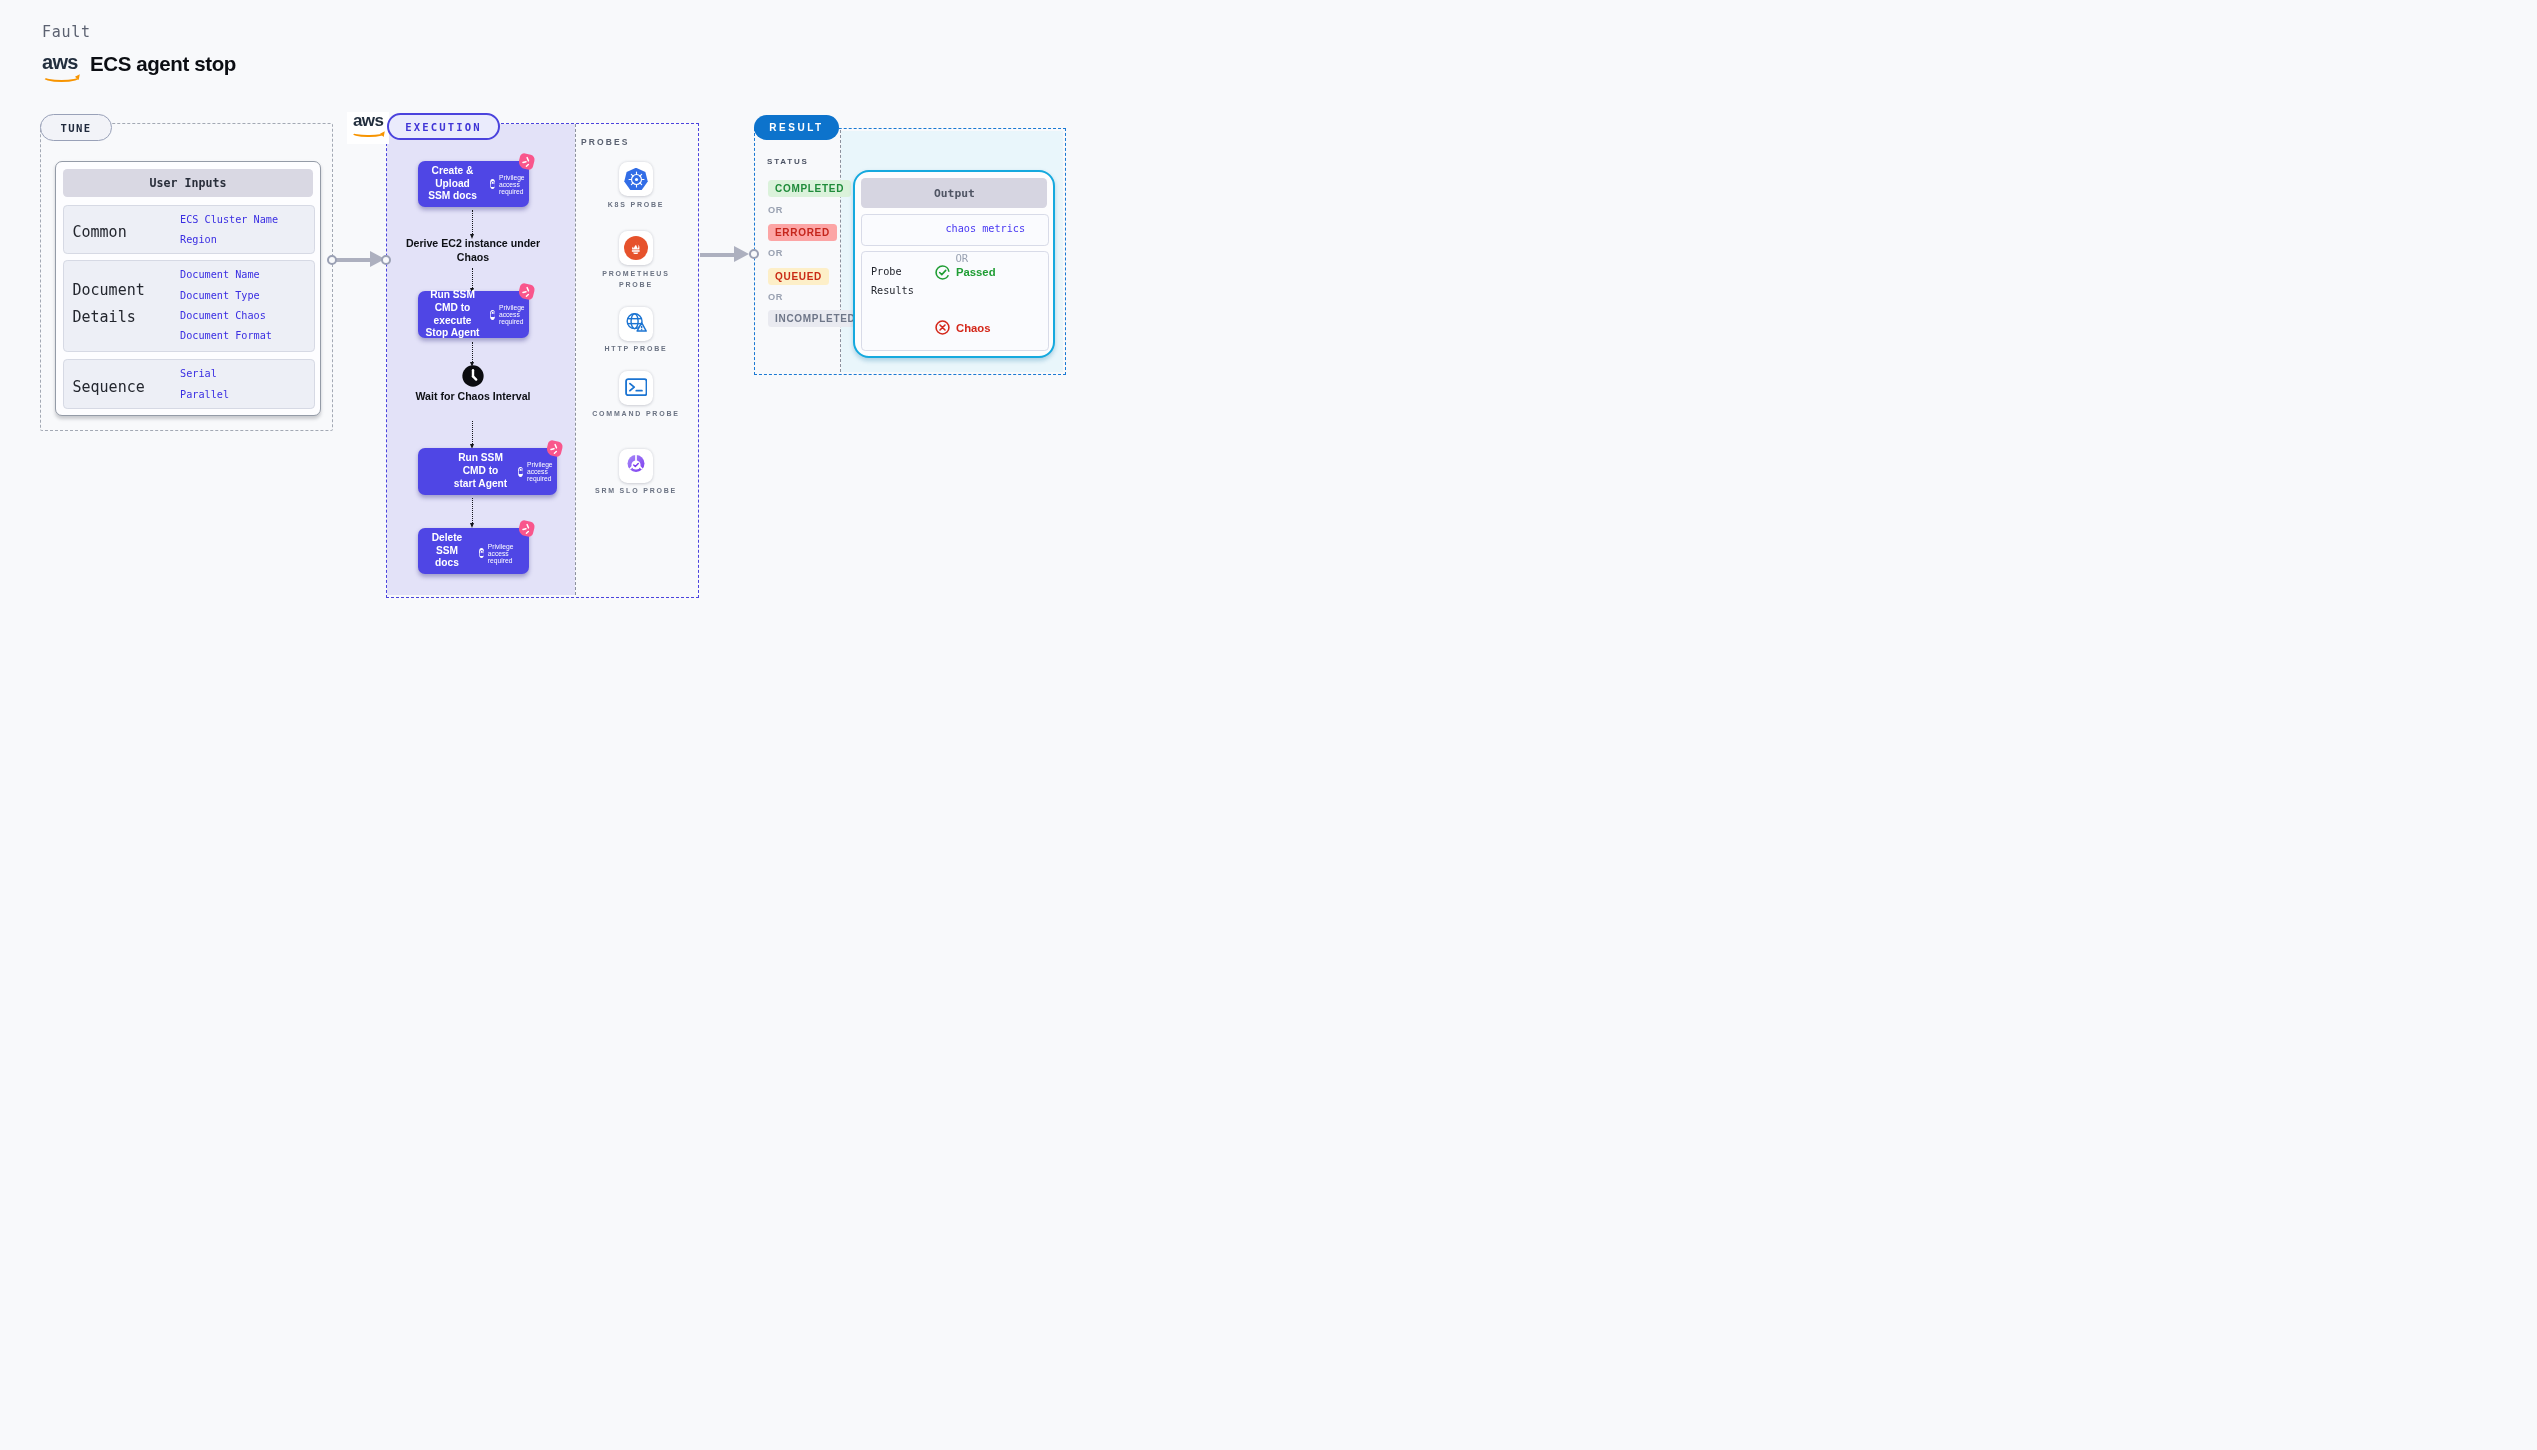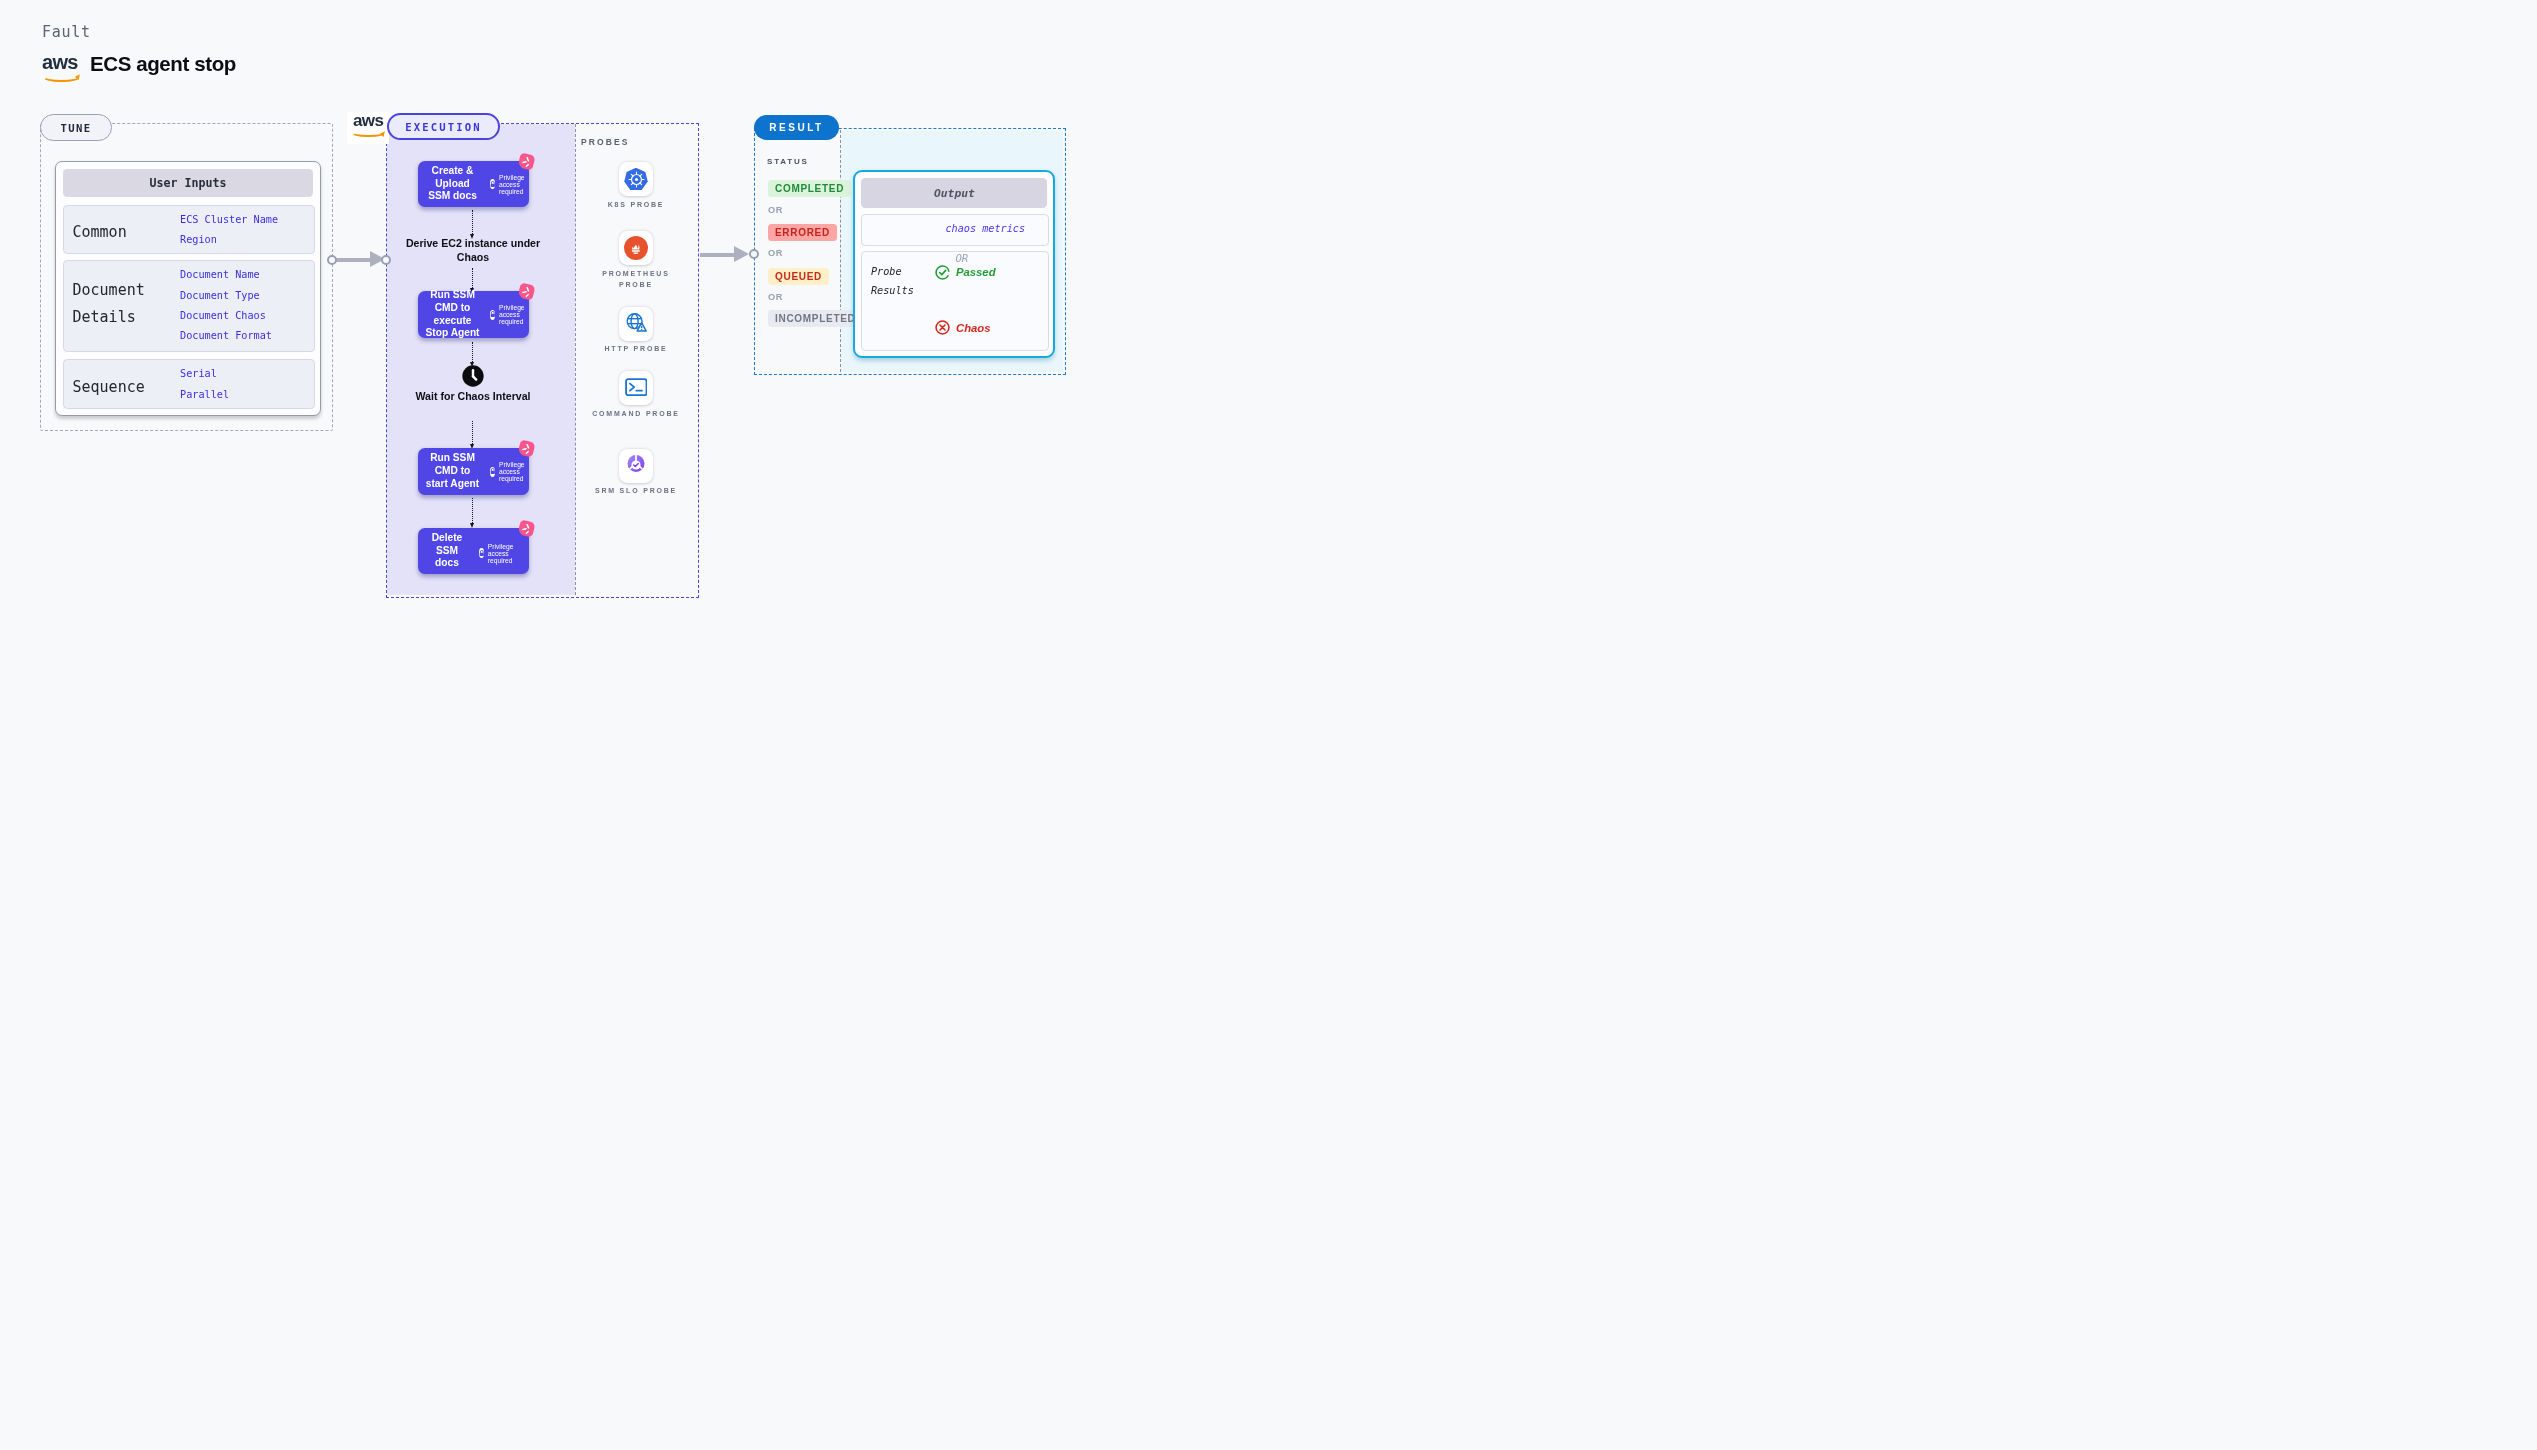--- a/index.html
+++ b/index.html
@@ -53,21 +53,21 @@
   .probe-label{left:590px;width:92px;text-align:center;font-size:7px;font-weight:bold;letter-spacing:1.8px;color:#6a7282;line-height:1.5;z-index:2;}
   .k8s-hept{width:24px;height:22.6px;background:#326de6;clip-path:polygon(50% 0%,89% 19%,99% 61%,73% 100%,27% 100%,1% 61%,11% 19%);display:flex;align-items:center;justify-content:center;}
   .prom-circ{width:24px;height:24px;background:#e6522c;border-radius:50%;display:flex;align-items:center;justify-content:center;}
   
   .result-box{left:754px;top:128px;width:310px;height:245px;border:1.8px dashed #1a79d3;z-index:2;}
   .result-fill{left:841px;top:131px;width:222px;height:241px;background:#e9f6fb;z-index:0;}
   .result-sep{left:840px;top:130px;height:242px;width:0;border-left:1.4px dashed #8b909c;z-index:1;}
   .status-label{left:767px;top:157px;font-size:8px;font-weight:bold;letter-spacing:1.8px;color:#4c5364;z-index:2;}
   .badge{left:768px;padding:2.8px 7px;border-radius:3.5px;font-size:10px;font-weight:bold;letter-spacing:0.7px;z-index:2;}
   .or-status{left:768px;color:#99a1b1;font-weight:bold;font-size:9.2px;letter-spacing:0.7px;z-index:2;}
-  .out-card{left:853px;top:170px;width:198px;height:184px;background:#fdfdfe;border:2.1px solid #15a9de;border-radius:9px;box-shadow:0 2.1px 4.2px rgba(20,120,170,.28);z-index:2;font-style:italic;}
+  .out-card{left:853px;top:170px;width:198px;height:184px;background:#fdfdfe;border:2.1px solid #15a9de;border-radius:16px;box-shadow:0 2.1px 4.2px rgba(20,120,170,.28);z-index:2;}
   .out-header{left:6.4px;top:6.4px;width:186px;height:30px;background:#d6d5e1;border-radius:4.2px;display:flex;align-items:center;justify-content:center;font-size:11.3px;font-weight:bold;color:#505564;}
   .out-row{left:6.4px;width:186px;background:#fafbfe;border:1.1px solid #d8dbe8;border-radius:4.2px;}
   .out-label{position:absolute;left:8.5px;font-size:10.2px;color:#23262e;line-height:1.8;}
   .metrics-val{position:absolute;left:83px;top:7.8px;font-size:10.2px;color:#4737f2;}
   .pr-line{position:absolute;left:73px;display:flex;align-items:center;gap:5.6px;font-size:11.3px;font-weight:bold;}
   .pr-or{position:absolute;left:93px;color:#9aa2b2;font-size:10.6px;}
 </style>
 </head>
 <body>
 
@@ -186,21 +186,21 @@
       <g stroke="#ffffff" stroke-width="3.4" stroke-linecap="round">
         <path d="M15.5 7.5 V16"></path>
         <path d="M15.5 16 L20 20.5"></path>
       </g>
     </svg>
 </div>
 <div class="abs flow-text" style="left:399px;top:390px;">Wait for Chaos Interval</div>
 <div class="abs vconn" style="left:472px;top:421px;height:23px;"></div>
 
 
-<div class="abs step" style="top:448px;height:47px;">
+<div class="abs step" style="top:448px;height:47px;padding-left:28px;">
   <div class="litmus">
     <svg width="15" height="15" viewBox="0 0 21 21">
         <g stroke="#ffffff" stroke-width="2" stroke-linecap="round">
           <path d="M10 5 L13 9"></path>
           <path d="M6 13 L10 11"></path>
           <path d="M14 14 L12 17"></path>
         </g>
       </svg>
   </div>
   <div class="step-title">Run SSM CMD to start Agent</div>

